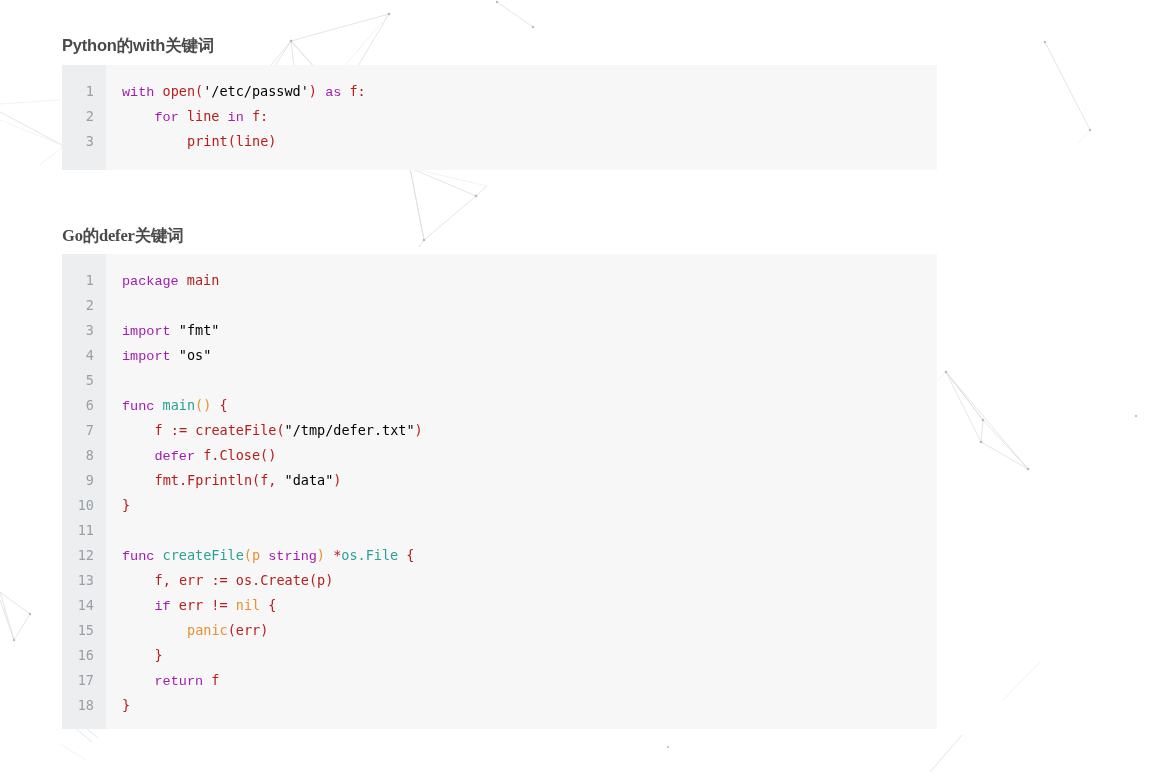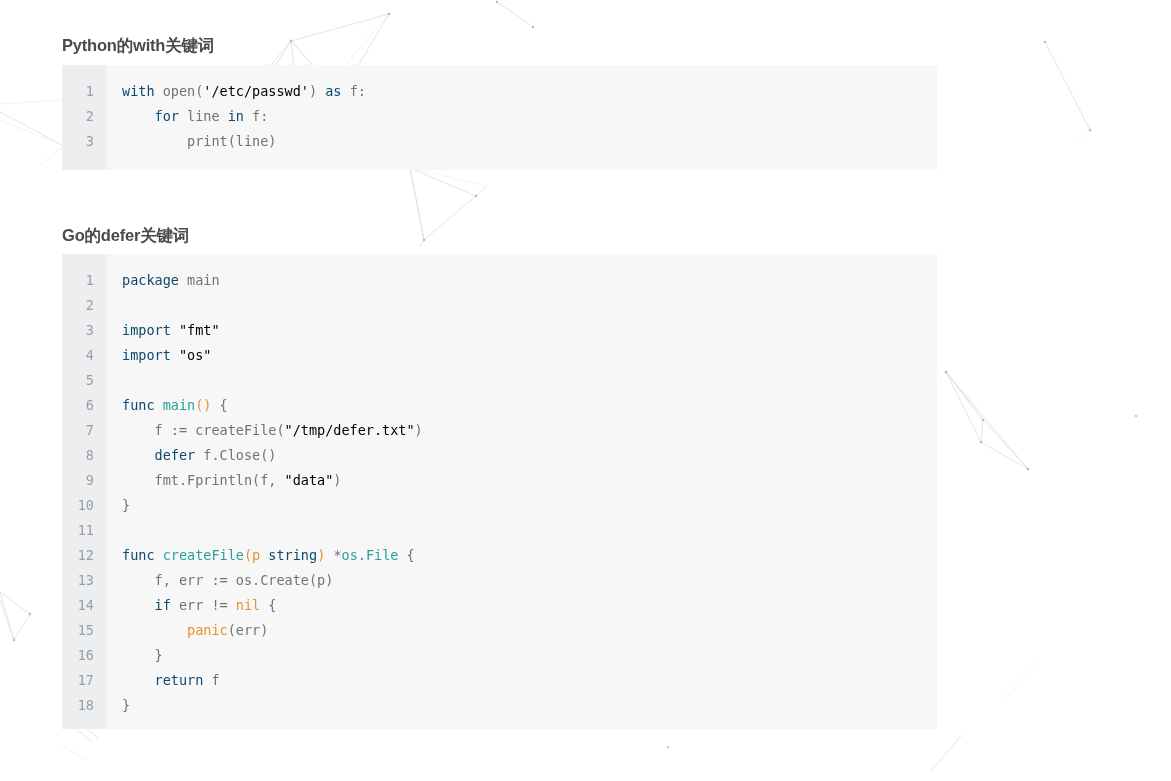--- a/index.html
+++ b/index.html
@@ -32,21 +32,21 @@
     padding: 0;
   }
 
   .heading {
     font-family: "Liberation Sans", sans-serif;
     font-weight: bold;
     color: #4a4a4a;
     letter-spacing: -0.2px;
   }
   .h-python   { position: absolute; left: 62px;  top: 18px;  font-size: 16.5px; }
-  .h-go       { position: absolute; left: 62px;  top: 208px; font-size: 16.5px; }
+  .h-go       { position: absolute; left: 62px;  top: 208px; font-size: 16.5px; font-family: Liberation Serif, serif; }
 
   
   .codeblock {
     position: absolute;
     background: #f7f7f7;
     display: flex;
     font-family: "DejaVu Sans Mono", "Liberation Mono", monospace;
     font-size: 13.5px;
     line-height: 25px;
     overflow: hidden;
@@ -63,25 +63,25 @@
   .code {
     padding: 14px 0 14px 16px;
     white-space: pre;
     color: #4d4d4d;
     flex: 1;
   }
   .ln { display: block; height: 25px; }
   .cl { display: block; height: 25px; }
 
   
-  .kw   { color: #0c4a6e; }   
+  .kw   { color: #a21caf; font-family: Liberation Mono, monospace; }   
   .str  { color: #000000; }   
   .fn   { color: #2aa198; }   
   .op   { color: #e8912d; }   
-  .pl   { color: #737373; }   
+  .pl   { color: #b91c1c; }   
 
   #block1 { left: 62px; top: 65px;  width: 875px; height: 105px; }
   #block2 { left: 62px; top: 254px; width: 875px; height: 475px; }
 </style>
 </head>
 <body>
 
 <svg id="bg-decor" viewBox="0 0 1171 781" xmlns="http://www.w3.org/2000/svg">
   <g stroke="#d8d8d8" stroke-width="0.8" fill="none" opacity="0.85">
 

